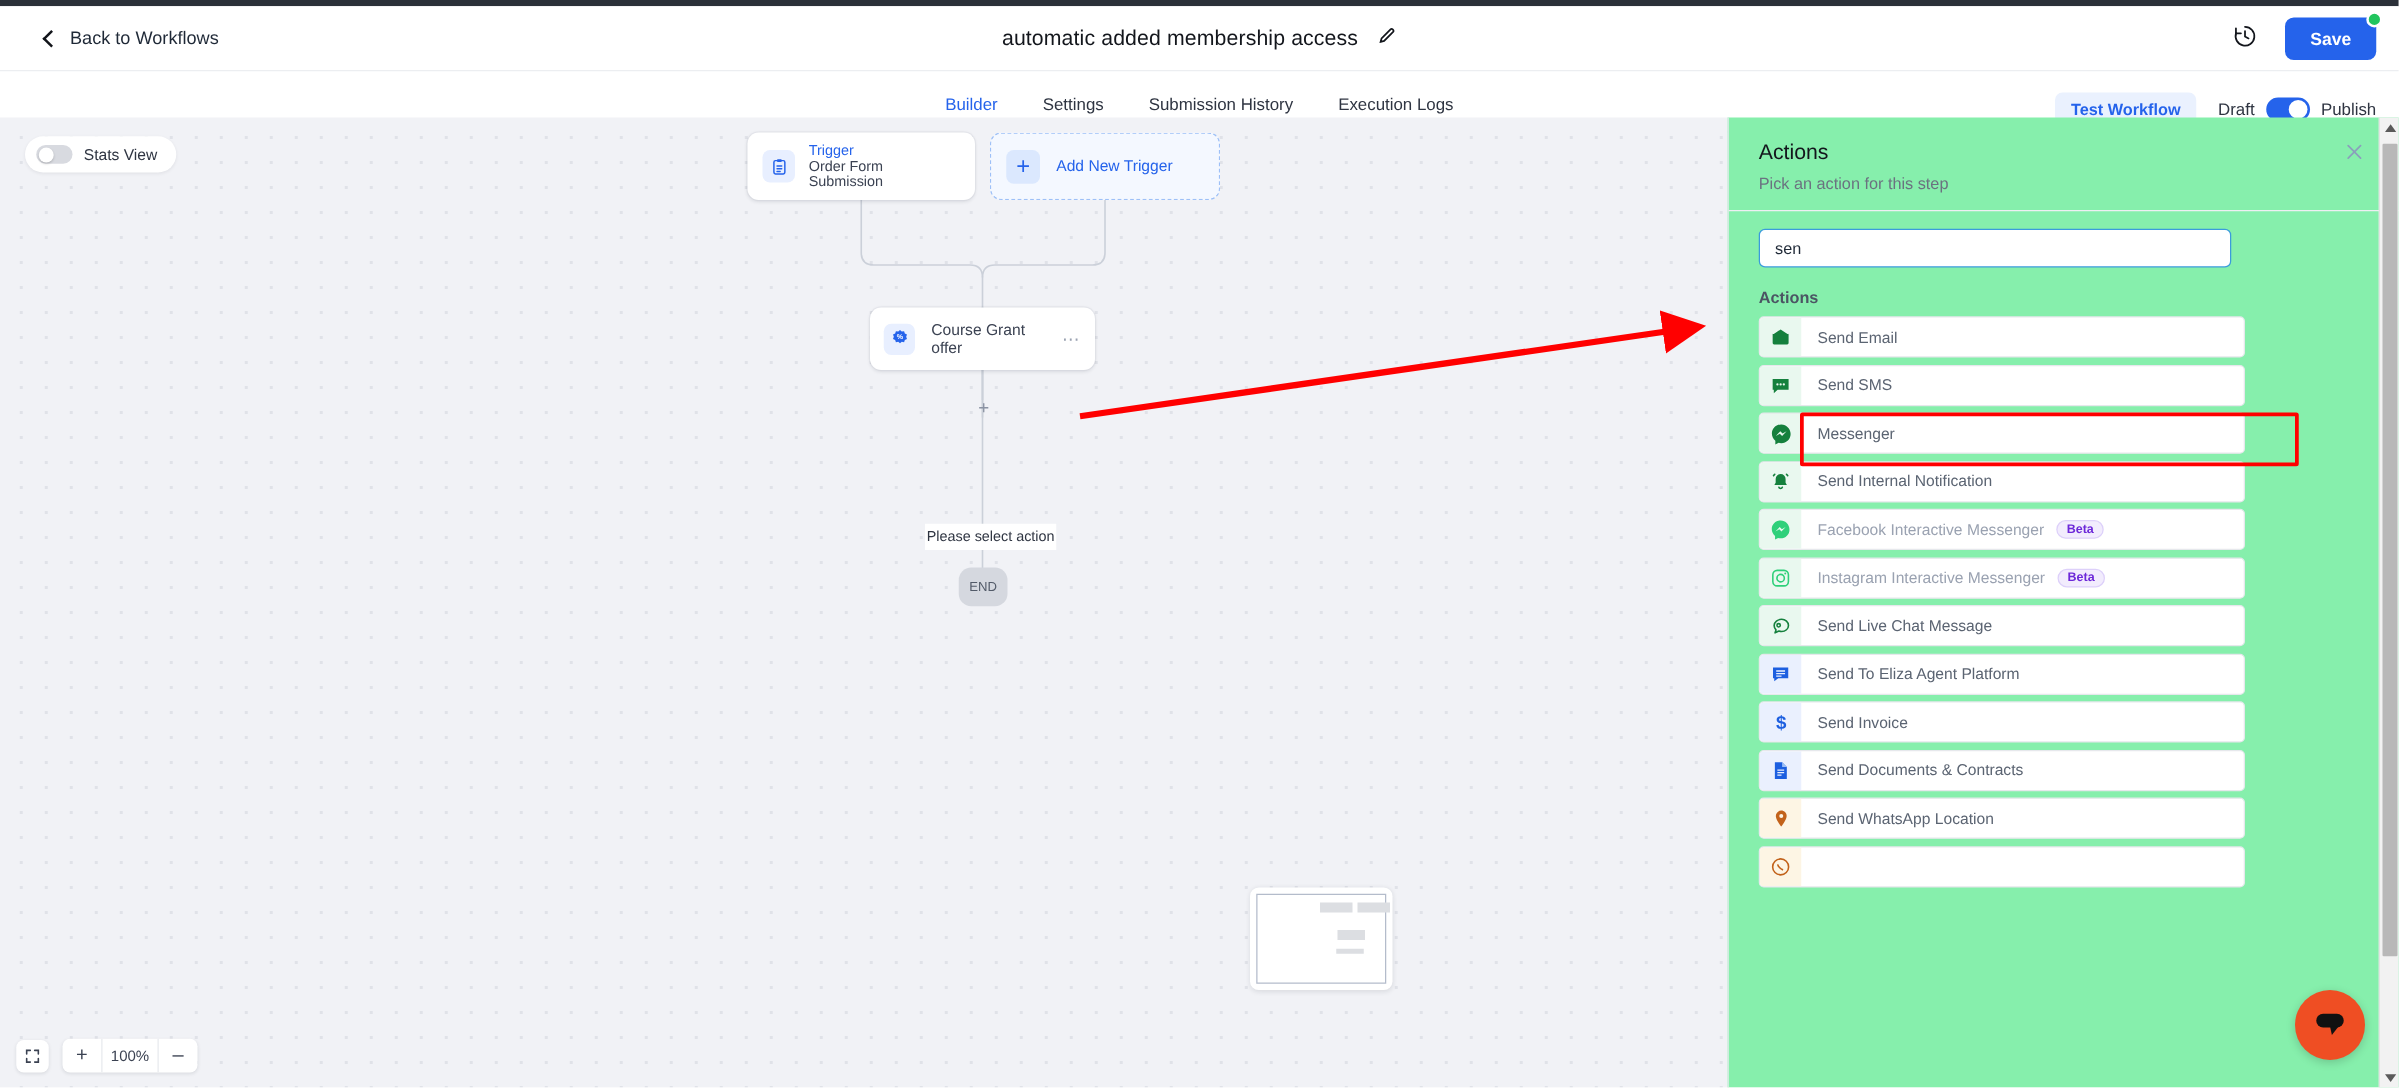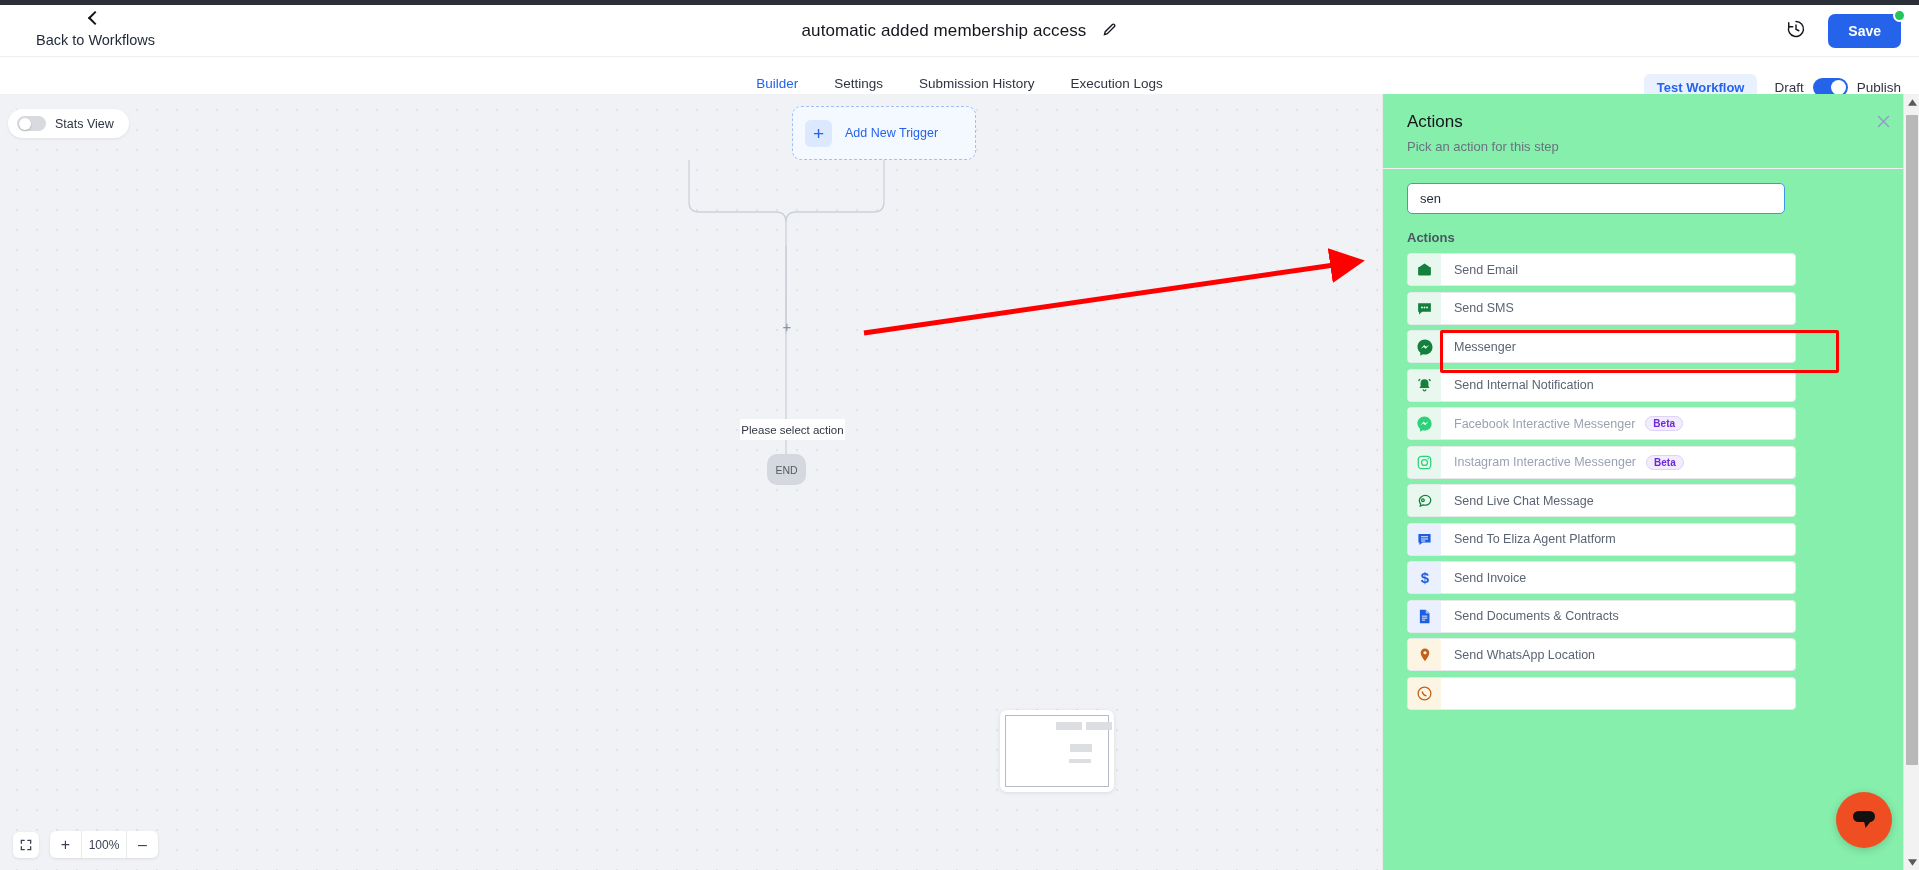--- a/index.html
+++ b/index.html
@@ -20,21 +20,21 @@
   
   .header {
     position: absolute; left: 0; top: 5px; width: 1919px; height: 52px;
     background: #ffffff;
     border-bottom: 1px solid #eceef1;
     display: flex; align-items: center;
   }
   .back-link {
     display: flex; align-items: center; gap: 9px;
     margin-left: 36px; cursor: pointer;
-    color: #1f2937; font-size: 14.5px; flex-direction: column;
+    color: #1f2937; font-size: 14.5px;
   }
   .chev {
     display: inline-block; width: 10px; height: 10px;
     border-left: 2.4px solid #12141a; border-bottom: 2.4px solid #12141a;
     transform: rotate(45deg); margin-right: 1px;
   }
   .hdr-title-wrap {
     position: absolute; left: 0; right: 0; top: 0; height: 52px;
     display: flex; align-items: center; justify-content: center; gap: 16px;
     pointer-events: none;
@@ -93,21 +93,21 @@
   
   .canvas {
     position: absolute; left: 0; top: 94px; width: 1382px; height: 776px;
     background-color: #f1f2f6;
     background-image: radial-gradient(#e0e2e8 1.4px, transparent 1.5px);
     background-size: 20px 20px;
     background-position: 7px 6px;
     overflow: hidden;
   }
   .stats-toggle {
-    position: absolute; left: 8px; top: 15px;
+    position: absolute; left: 20px; top: 15px;
     background: #ffffff; border-radius: 18px; height: 29px;
     display: flex; align-items: center; gap: 9px; padding: 0 15px 0 9px;
     cursor: pointer; box-shadow: 0 1px 3px rgba(20,25,40,.08); justify-content: space-between;
   }
   .stats-sw {
     width: 29px; height: 15px; border-radius: 9px; background: #d8dae0;
     position: relative;
   }
   .stats-sw .k {
     position: absolute; left: 1.5px; top: 1.5px; width: 12px; height: 12px;
@@ -333,26 +333,51 @@
     </div>
 
     <svg width="1382" height="776" style="position:absolute;left:0;top:0;pointer-events:none;">
       <path d="M689 66 V 108 Q689 118 699 118 H776 Q786 118 786 128 V 226" stroke="#cbd0d9" stroke-width="1.3" fill="none"></path>
       <path d="M884 66 V 108 Q884 118 874 118 H796 Q786 118 786 128" stroke="#cbd0d9" stroke-width="1.3" fill="none"></path>
       <path d="M786 240 V 152" stroke="#cbd0d9" stroke-width="1.3" fill="none"></path>
       <path d="M786 202 V 370" stroke="#cbd0d9" stroke-width="1.3" fill="none"></path>
     </svg>
     <div class="plus-connector">+</div>
 
+    <div class="node node-trigger">
+      <span class="node-ico">
+        <svg width="15" height="15" viewBox="0 0 24 24" fill="none" stroke="#2563eb" stroke-width="1.9" stroke-linecap="round">
+          <rect x="5" y="4" width="14" height="17" rx="2"></rect>
+          <rect x="9" y="2.2" width="6" height="3.6" rx="1" fill="#2563eb" stroke="none"></rect>
+          <line x1="9" y1="11" x2="15" y2="11"></line>
+            <line x1="9" y1="14.5" x2="15" y2="14.5"></line>
+            <line x1="9" y1="18" x2="13" y2="18"></line>
+        </svg>
+      </span>
+      <span class="node-txt">
+        <span class="node-t1">Trigger</span>
+        <span class="node-t2">Order Form Submission</span>
+      </span>
+    </div>
 
     <div class="node node-addtrig">
       <span class="plus-box">+</span>
       <span class="addtrig-lbl">Add New Trigger</span>
     </div>
 
+    <div class="node node-action">
+      <span class="act-ico">
+        <svg width="16" height="16" viewBox="0 0 24 24">
+          <path fill="#2563eb" d="M12 1.5l2.1 1.9 2.8-.5.9 2.7 2.6 1.2-1 2.7 1 2.7-2.6 1.2-.9 2.7-2.8-.5L12 17.5l-2.1-1.9-2.8.5-.9-2.7-2.6-1.2 1-2.7-1-2.7 2.6-1.2.9-2.7 2.8.5z"></path>
+          <text x="12" y="12.6" font-size="8.5" fill="#ffffff" text-anchor="middle" font-family="Liberation Sans, sans-serif" font-weight="bold">%</text>
+        </svg>
+      </span>
+      <span class="act-lbl">Course Grant offer</span>
+      <span class="dots3">⋯</span>
+    </div>
 
     <div class="please-pill">Please select action</div>
     <div class="end-pill">END</div>
 
     <div class="minimap">
       <div class="minimap-inner">
         <span class="mm-b" style="left:50px;top:6px;width:26px;height:8px;"></span>
         <span class="mm-b" style="left:80px;top:6px;width:26px;height:8px;"></span>
         <span class="mm-b" style="left:64px;top:28px;width:22px;height:8px;"></span>
         <span class="mm-b" style="left:63px;top:43px;width:22px;height:4px;"></span>

